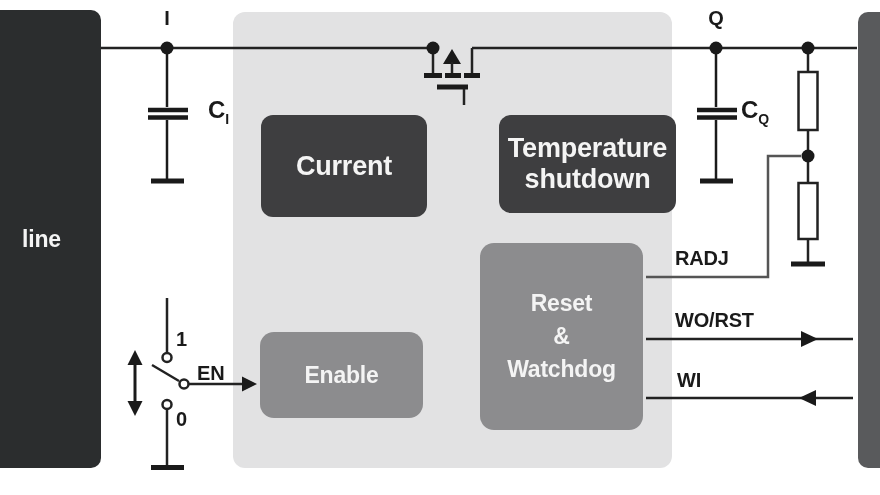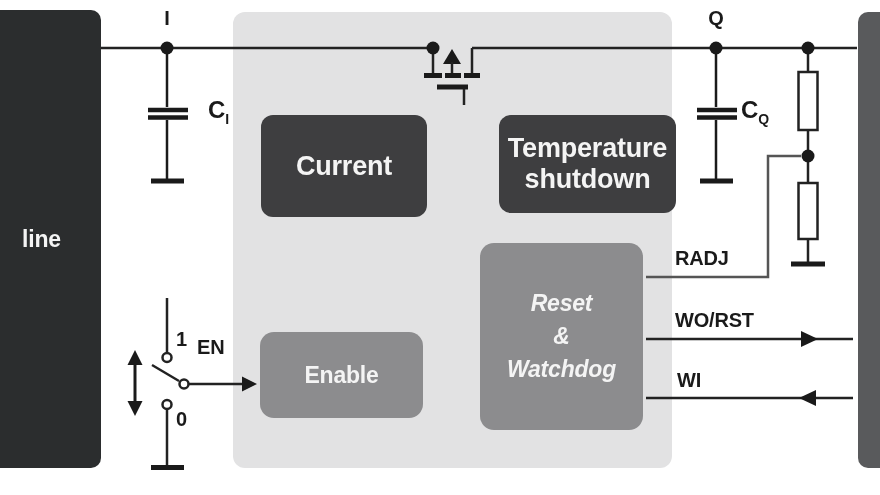--- a/index.html
+++ b/index.html
@@ -55,21 +55,21 @@
     line-height: 31px;
   }
   .gray-inner {
     background: #8c8c8e;
     border-radius: 14px;
     font-size: 23px;
     line-height: 33px;
   }
   .current-limitation { left: 261px; top: 115px; width: 166px; height: 102px; }
   .temperature-shutdown { left: 499px; top: 115px; width: 177px; height: 98px; justify-content: center; }
-  .reset-watchdog { left: 480px; top: 243px; width: 163px; height: 187px; font-style: italic; }
+  .reset-watchdog { left: 480px; top: 243px; width: 163px; height: 187px; }
   .enable-block { left: 260px; top: 332px; width: 163px; height: 86px; }
   
   .wires {
     position: absolute;
     left: 0; top: 0;
     pointer-events: none;
   }
   
   .pin-label {
     position: absolute;
@@ -203,19 +203,19 @@
   <div class="pin-label cap-label" style="left:208px; top:96px;"><span>C</span><sub>I</sub></div>
 
   <div class="pin-label cap-label" style="left:741px; top:96px;"><span>C</span><sub>Q</sub></div>
 
   <div class="pin-label" style="left:675px; top:247px;text-align:center;">RADJ</div>
 
   <div class="pin-label" style="left:675px; top:309px;">WO/RST</div>
 
   <div class="pin-label" style="left:677px; top:369px;">WI</div>
 
-  <div class="pin-label" style="left:197px; top:336px;">EN</div>
+  <div class="pin-label" style="left:197px; top:362px;">EN</div>
 
   <div class="pin-label" style="left:176px; top:328px;">1</div>
 
   <div class="pin-label" style="left:176px; top:408px;">0</div>
 
 </div>
 
 </body></html>

